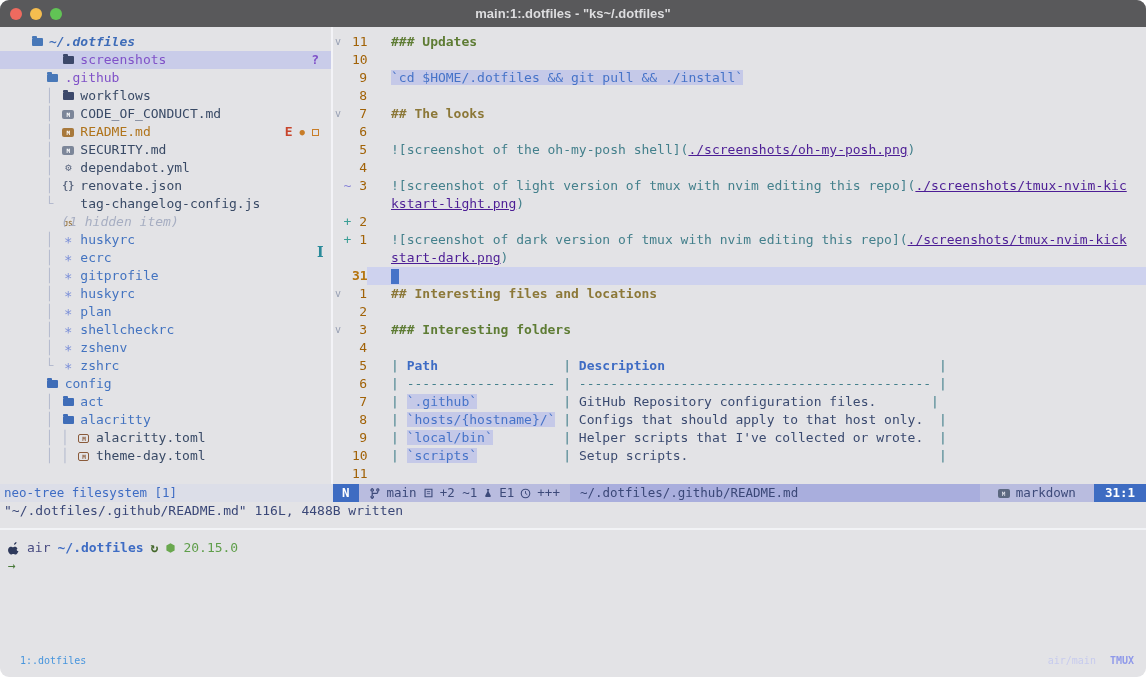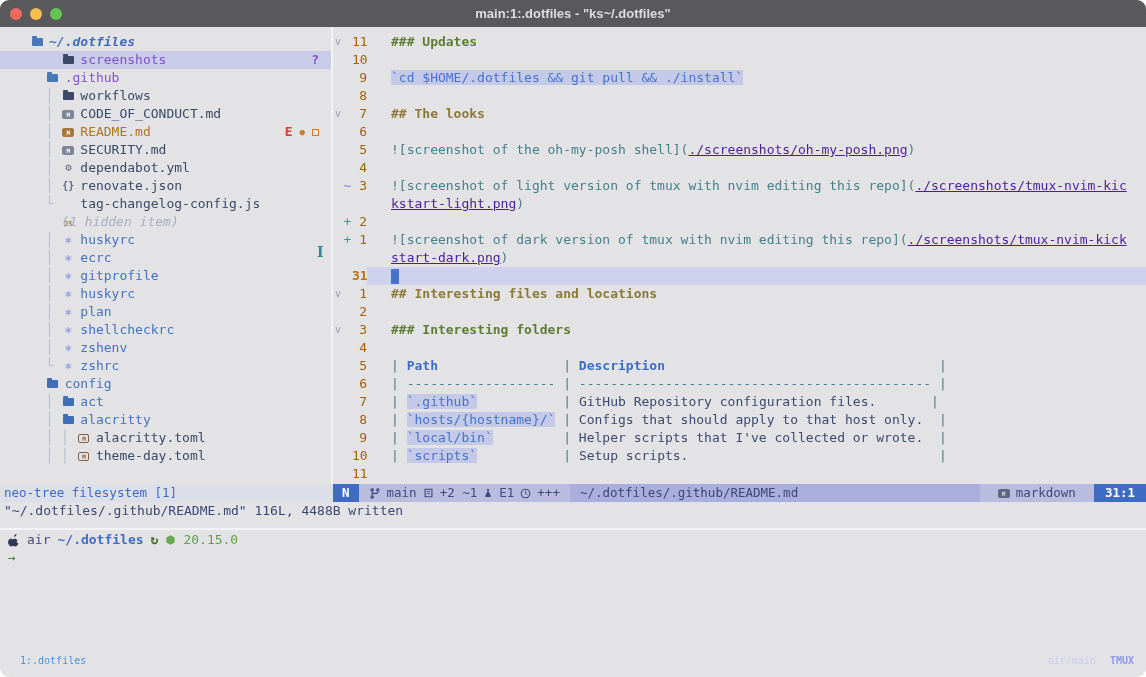--- a/index.html
+++ b/index.html
@@ -61,21 +61,21 @@
   .pathseg{background:#a9aedd;color:#3b4878;flex:1;padding:0 10px;}
   .ftseg{background:#b9bcdf;color:#3d4a7a;gap:6px;padding:0 18px;}
   .posseg{background:#3e6cc2;color:#fff;font-weight:bold;padding:0 11px;}
   .licon{display:inline-flex;align-items:center;}
   .mdchip{width:12px;height:9px;border-radius:2px;background:#5c6880;display:inline-flex;align-items:center;justify-content:center;}
   .mdchip i{color:#dcdee8;font:bold 6px "DejaVu Sans Mono",monospace;font-style:normal;}
   
   .cmdline{height:18px;flex:none;color:#3b4878;font-size:13px;line-height:18px;padding-left:4px;white-space:pre;}
   .shell{flex:1;display:flex;flex-direction:column;font-size:13px;}
   .shelldiv{height:2px;background:#f2f3f6;margin-top:8px;}
-  .promptline{margin:1px 0 0 8px;display:flex;align-items:center;gap:7px;line-height:18px;}
+  .promptline{margin:9px 0 0 8px;display:flex;align-items:center;gap:7px;line-height:18px;}
   .p-user{color:#474a80;} .p-path{color:#3e6cc4;font-weight:bold;}
   .p-sync{color:#45682c;font-weight:bold;} .p-ver{color:#5f9e4a;}
   .arrowline{margin:0 0 0 8px;color:#4a7a3a;line-height:18px;}
   
   .tmuxbar{height:20px;flex:none;display:flex;align-items:flex-end;font-size:10px;margin-bottom:11px;}
   .t-win{color:#4795dd;margin-left:20px;}
   .t-sess{margin-left:auto;color:#c7cbee;}
   .t-badge{color:#8f99ea;font-weight:bold;margin:0 12px 0 14px;}
 </style>
 </head>

